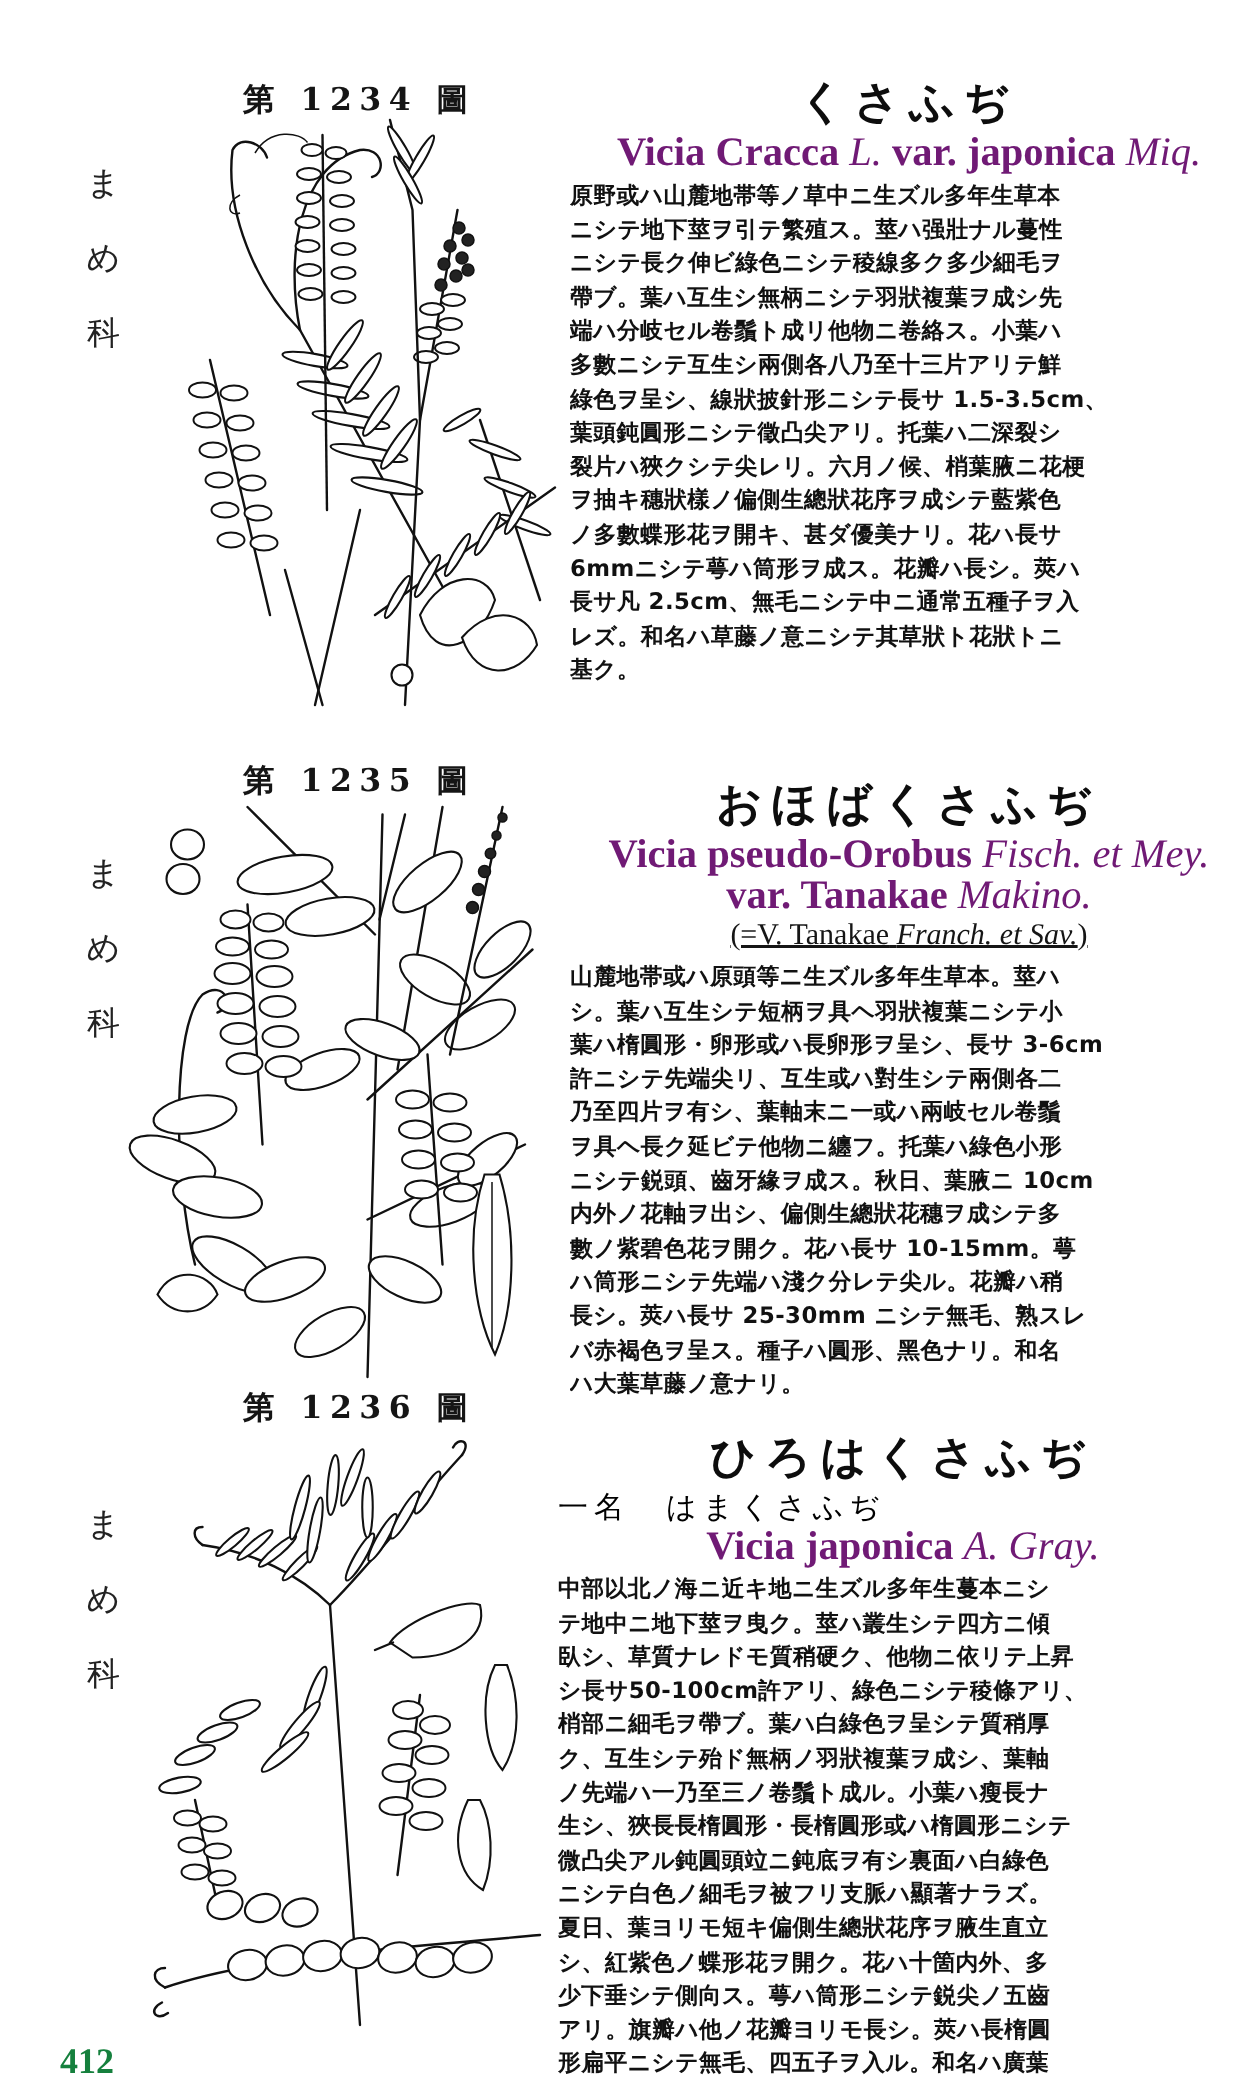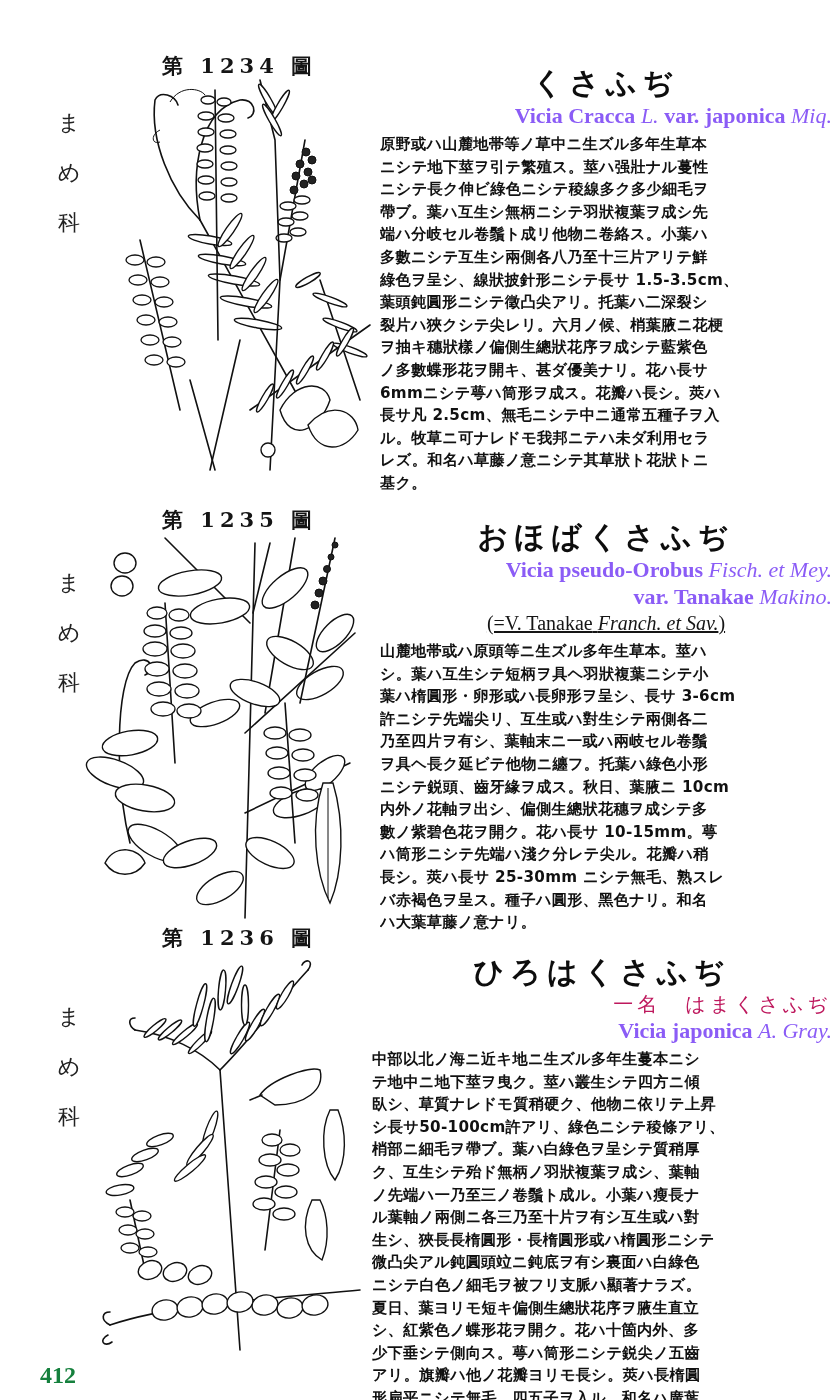--- a/index.html
+++ b/index.html
@@ -4,22 +4,22 @@
 <style>
   html, body { margin: 0; padding: 0; background: #ffffff; }
   body { width: 840px; height: 1400px; position: relative; overflow: hidden; color: #111; font-family: "DejaVu Serif", serif; }
   .entry { position: absolute; left: 0; width: 840px; }
   .fig-label { position: absolute; font-family: "DejaVu Serif", serif; font-weight: bold; font-size: 21px; letter-spacing: 5px; color: #151515; white-space: nowrap; }
   .family { position: absolute; left: 54px; width: 30px; font-family: "DejaVu Serif", serif; font-size: 22px; color: #222; text-align: center; line-height: 50px; }
   .family span { display: block; }
   .illus { position: absolute; }
   .text-col { position: absolute; left: 380px; width: 452px; }
   .jp-name { text-align: center; font-family: "DejaVu Serif", serif; font-weight: bold; font-size: 30px; letter-spacing: 6px; line-height: 38px; color: #0d0d0d; }
-  .alt-name { text-align: right; font-family: "DejaVu Serif", serif; font-size: 20px; letter-spacing: 4px; line-height: 26px; color: #be185d; }
-  .sci { text-align: right; font-family: "Liberation Serif", serif; font-weight: bold; font-size: 22px; line-height: 27px; color: #8b5cf6; white-space: nowrap; }
+  .alt-name { text-align: left; font-family: "DejaVu Serif", serif; font-size: 20px; letter-spacing: 4px; line-height: 26px; color: #000000; }
+  .sci { text-align: center; font-family: "Liberation Serif", serif; font-weight: bold; font-size: 27px; line-height: 27px; color: #701a75; white-space: nowrap; }
   .sci i { font-weight: normal; font-style: italic; }
   .syn { text-align: center; font-family: "Liberation Serif", serif; font-size: 20px; line-height: 26px; color: #151515; text-decoration: underline; }
   .syn i { font-style: italic; }
   .body-text { font-family: "DejaVu Sans", sans-serif; font-weight: bold; font-size: 15.2px; line-height: 22.6px; color: #111; margin-top: 4px; }
   .body-text div { white-space: nowrap; overflow: hidden; letter-spacing: 0.3px; }
   .page-num { position: absolute; left: 40px; top: 1362px; font-family: "Liberation Serif", serif; font-weight: bold; font-size: 24px; color: #15803d; }
   svg { overflow: visible; }
   .ink { fill: none; stroke: #111; stroke-width: 1.6; stroke-linecap: round; stroke-linejoin: round; }
   .ink-thin { fill: none; stroke: #111; stroke-width: 1; }
   .leaf { fill: #fff; stroke: #111; stroke-width: 1.4; }
@@ -135,21 +135,21 @@
       <ellipse cx="255" cy="262" rx="16" ry="3" transform="rotate(-60 255 262)"></ellipse>
     </g>
 
     <path class="leaf" d="M190 330 C205 300 235 300 240 320 C230 350 200 365 190 330 Z"></path>
     <path class="leaf" d="M218 345 C240 320 265 330 268 350 C255 372 228 375 218 345 Z"></path>
     <circle class="leaf" cx="178" cy="370" r="7"></circle>
     <path class="ink" d="M100 300 L125 390"></path>
     <path class="ink" d="M150 260 L120 390"></path>
   </svg>
 
-  <div class="text-col" style="top:50px;margin-top:14px;">
+  <div class="text-col" style="top:50px;">
     <div class="jp-name">くさふぢ</div>
     <div class="sci">
       <span>Vicia Cracca</span>
       <i>L.</i>
       <span>var. japonica</span>
       <i>Miq.</i>
     </div>
     <div class="body-text">
       <div>原野或ハ山麓地帯等ノ草中ニ生ズル多年生草本</div>
       <div>ニシテ地下莖ヲ引テ繁殖ス。莖ハ强壯ナル蔓性</div>
@@ -157,21 +157,20 @@
       <div>帶ブ。葉ハ互生シ無柄ニシテ羽狀複葉ヲ成シ先</div>
       <div>端ハ分岐セル卷鬚ト成リ他物ニ卷絡ス。小葉ハ</div>
       <div>多數ニシテ互生シ兩側各八乃至十三片アリテ鮮</div>
       <div>綠色ヲ呈シ、線狀披針形ニシテ長サ 1.5-3.5cm、</div>
       <div>葉頭鈍圓形ニシテ徵凸尖アリ。托葉ハ二深裂シ</div>
       <div>裂片ハ狹クシテ尖レリ。六月ノ候、梢葉腋ニ花梗</div>
       <div>ヲ抽キ穗狀樣ノ偏側生總狀花序ヲ成シテ藍紫色</div>
       <div>ノ多數蝶形花ヲ開キ、甚ダ優美ナリ。花ハ長サ</div>
       <div>6mmニシテ萼ハ筒形ヲ成ス。花瓣ハ長シ。莢ハ</div>
       <div>長サ凡 2.5cm、無毛ニシテ中ニ通常五種子ヲ入</div>
-      <div>ル。牧草ニ可ナレドモ我邦ニテハ未ダ利用セラ</div>
       <div>レズ。和名ハ草藤ノ意ニシテ其草狀ト花狀トニ</div>
       <div>基ク。</div>
     </div>
   </div>
 </section>
 
 <section class="entry" style="top:0;height:920px;margin-top:18px;">
   <div class="fig-label" style="left:162px;top:488px;">第 1235 圖</div>
   <div class="family" style="top:540px;">
     <span>ま</span>
@@ -385,21 +384,20 @@
       <i>A. Gray.</i>
     </div>
     <div class="body-text">
       <div>中部以北ノ海ニ近キ地ニ生ズル多年生蔓本ニシ</div>
       <div>テ地中ニ地下莖ヲ曳ク。莖ハ叢生シテ四方ニ傾</div>
       <div>臥シ、草質ナレドモ質稍硬ク、他物ニ依リテ上昇</div>
       <div>シ長サ50-100cm許アリ、綠色ニシテ稜條アリ、</div>
       <div>梢部ニ細毛ヲ帶ブ。葉ハ白綠色ヲ呈シテ質稍厚</div>
       <div>ク、互生シテ殆ド無柄ノ羽狀複葉ヲ成シ、葉軸</div>
       <div>ノ先端ハ一乃至三ノ卷鬚ト成ル。小葉ハ瘦長ナ</div>
-      <div>ル葉軸ノ兩側ニ各三乃至十片ヲ有シ互生或ハ對</div>
       <div>生シ、狹長長楕圓形・長楕圓形或ハ楕圓形ニシテ</div>
       <div>微凸尖アル鈍圓頭竝ニ鈍底ヲ有シ裏面ハ白綠色</div>
       <div>ニシテ白色ノ細毛ヲ被フリ支脈ハ顯著ナラズ。</div>
       <div>夏日、葉ヨリモ短キ偏側生總狀花序ヲ腋生直立</div>
       <div>シ、紅紫色ノ蝶形花ヲ開ク。花ハ十箇内外、多</div>
       <div>少下垂シテ側向ス。萼ハ筒形ニシテ鋭尖ノ五齒</div>
       <div>アリ。旗瓣ハ他ノ花瓣ヨリモ長シ。莢ハ長楕圓</div>
       <div>形扁平ニシテ無毛、四五子ヲ入ル。和名ハ廣葉</div>
 
     </div>

